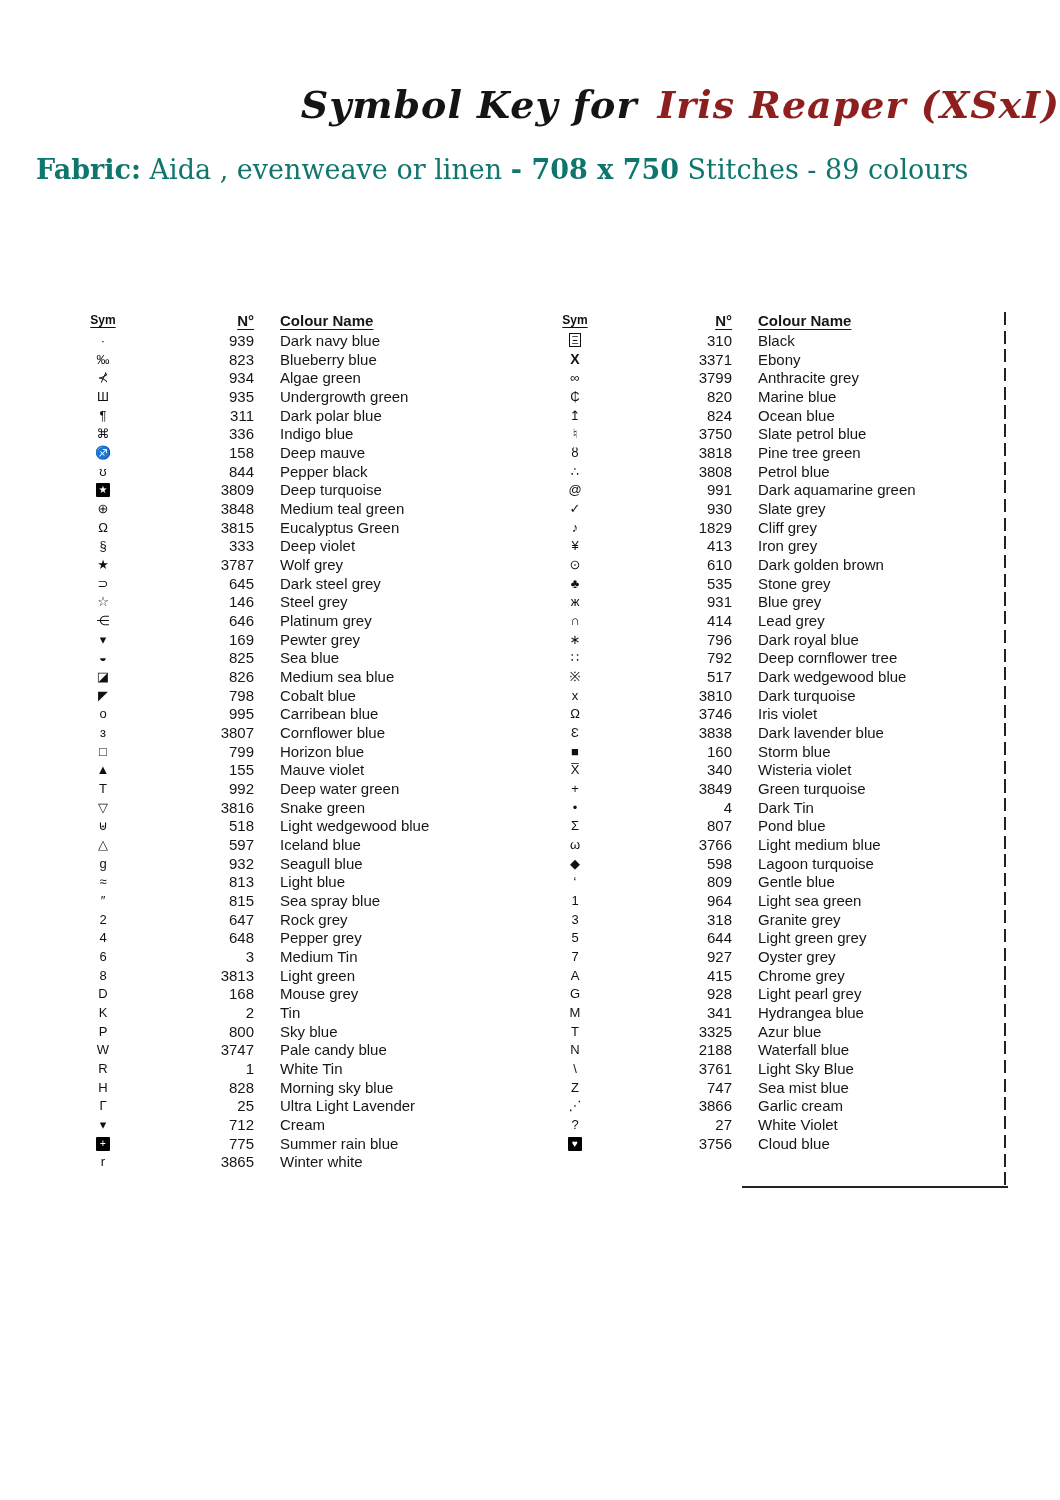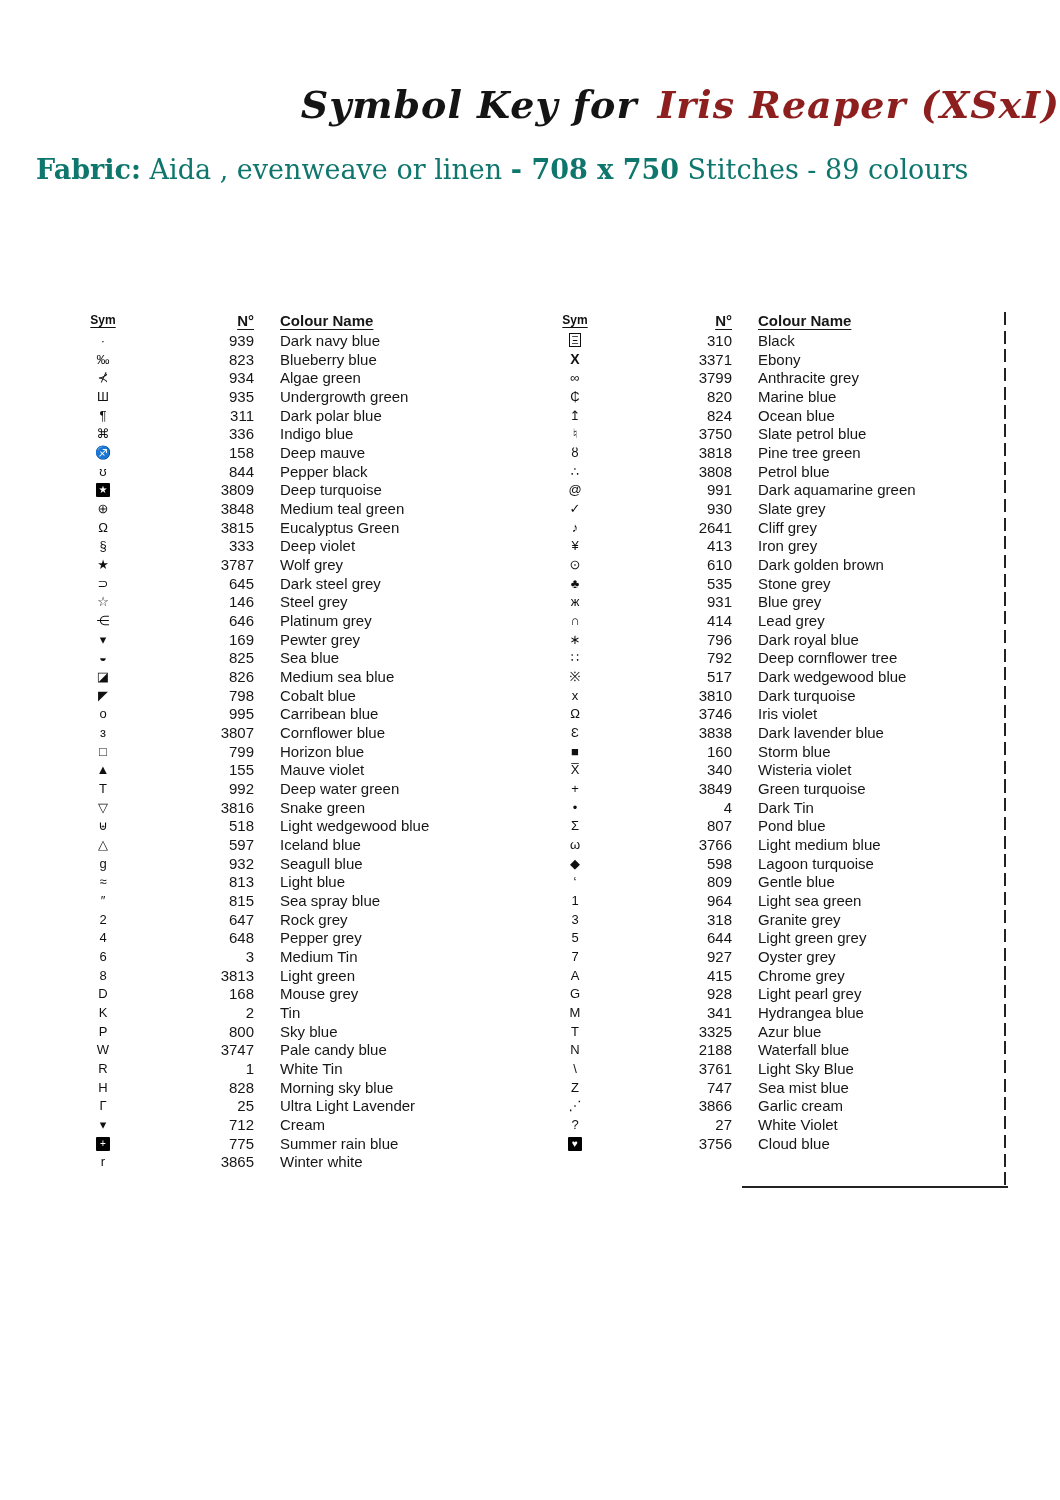--- a/index.html
+++ b/index.html
@@ -337,21 +337,21 @@
       <span class="num">991</span>
       <span class="name">Dark aquamarine green</span>
     </div>
     <div class="trow">
       <span class="sym"><span>✓</span></span>
       <span class="num">930</span>
       <span class="name">Slate grey</span>
     </div>
     <div class="trow">
       <span class="sym"><span>♪</span></span>
-      <span class="num">2641</span>
+      <span class="num">1829</span>
       <span class="name">Cliff grey</span>
     </div>
     <div class="trow">
       <span class="sym"><span>¥</span></span>
       <span class="num">413</span>
       <span class="name">Iron grey</span>
     </div>
     <div class="trow">
       <span class="sym"><span>⊙</span></span>
       <span class="num">610</span>

